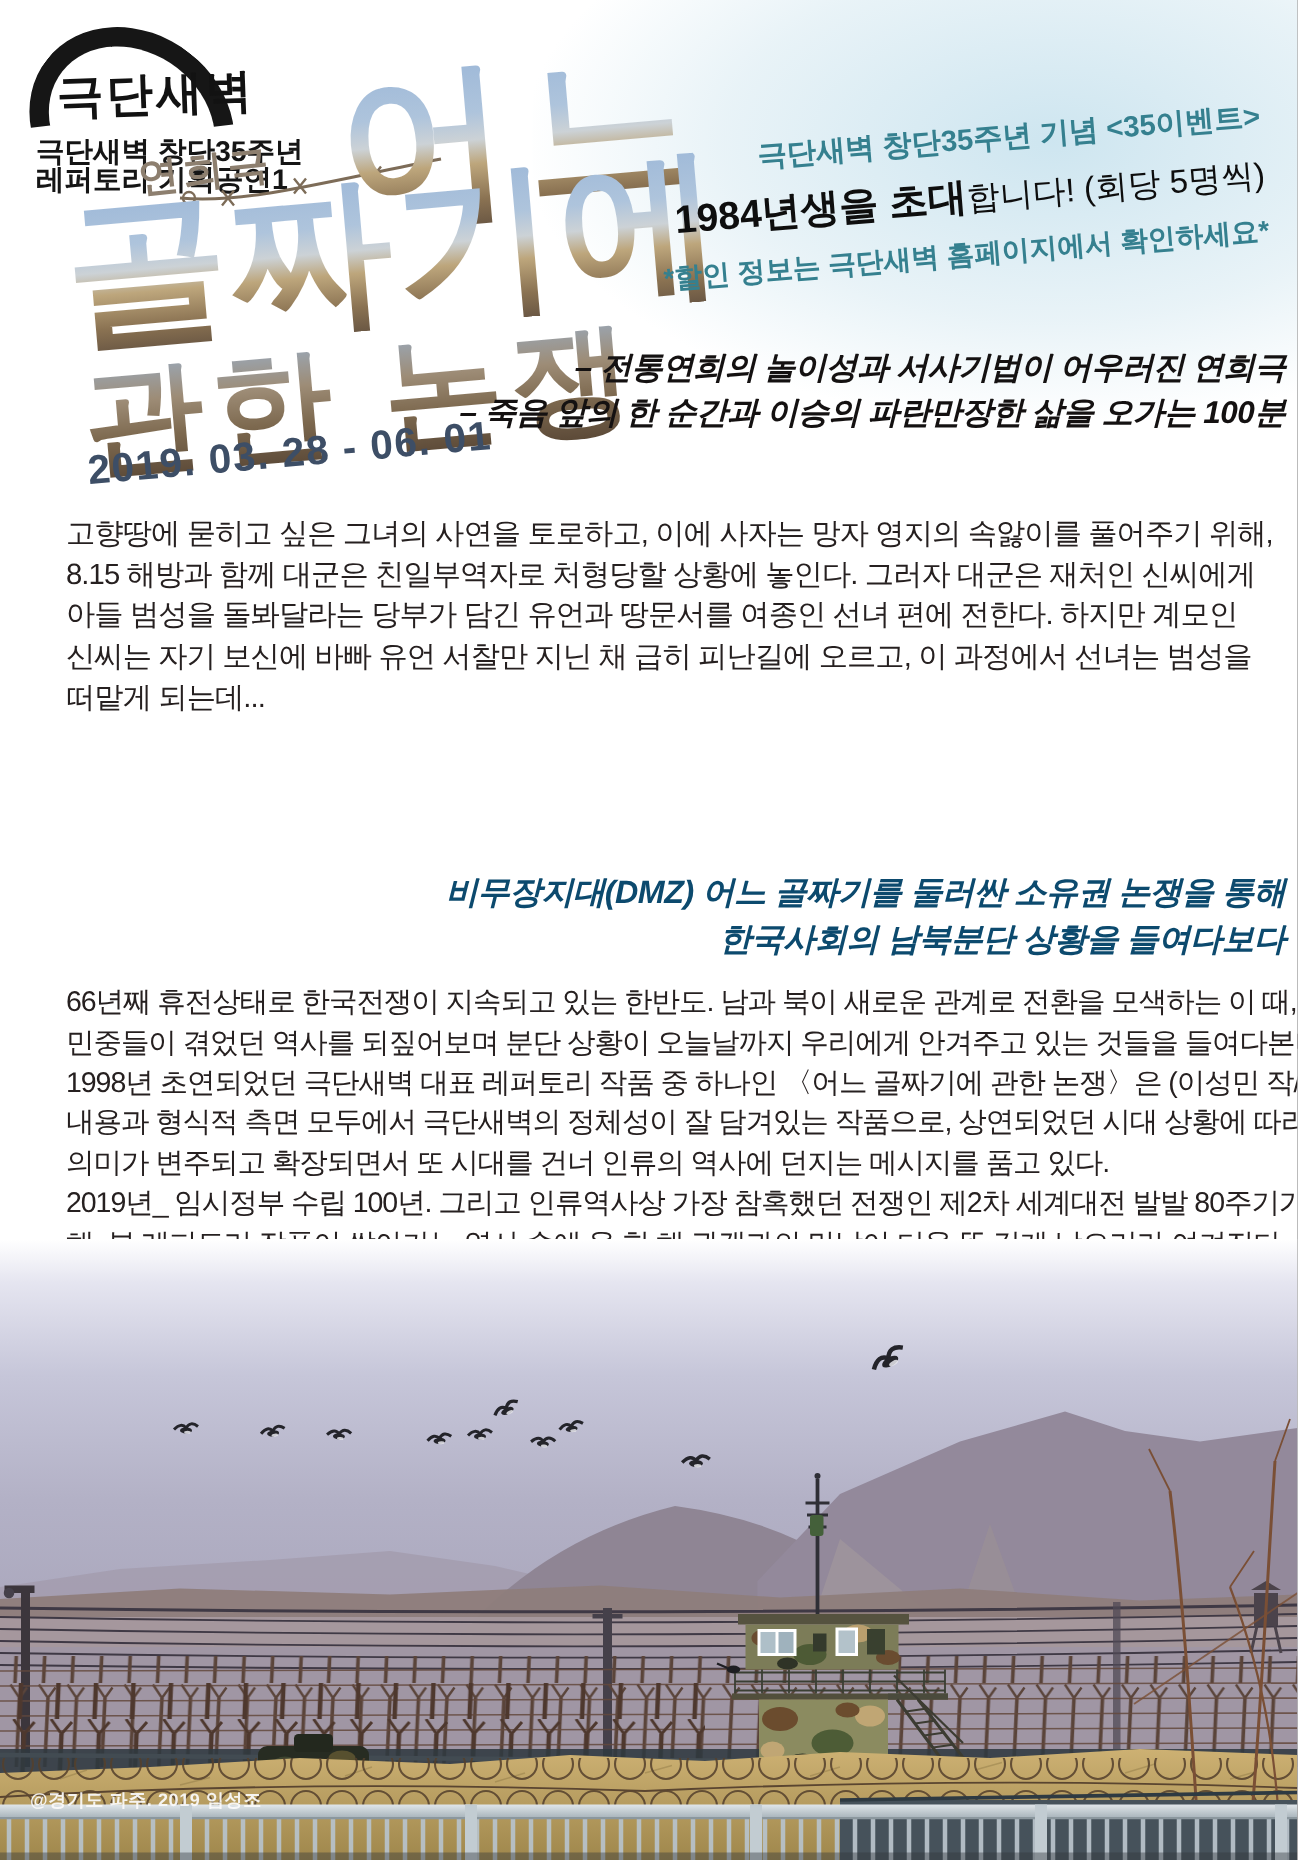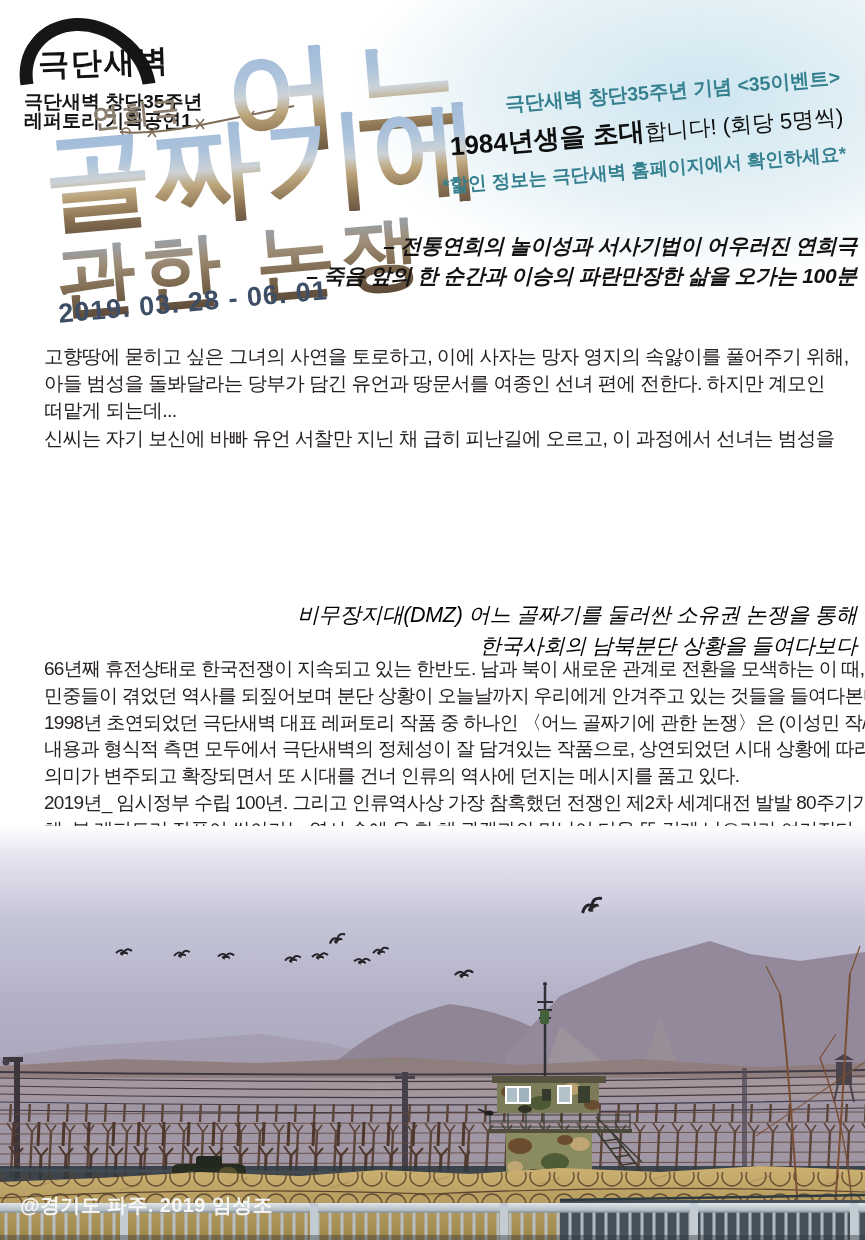--- a/index.html
+++ b/index.html
@@ -43,31 +43,31 @@
   .event .l2 .hvy{font-size:26px;font-weight:800;}
   .event .l3{margin-top:8px;font-size:18.5px;font-weight:600;}
 
   
   .features{position:absolute;right:8px;top:231px;text-align:right;font-size:21px;font-weight:700;
     font-style:italic;color:#141111;line-height:29.5px;letter-spacing:-.3px;white-space:nowrap;margin-left:20px;}
 
   
   .synopsis{position:absolute;left:44px;top:343px;font-size:19.5px;line-height:27.2px;
     letter-spacing:-.6px;color:#262020;white-space:nowrap;}
-  .highlight{position:absolute;right:8px;top:580px;text-align:right;font-size:21.5px;font-weight:400;
-    font-style:italic;color:#000000;line-height:31px;letter-spacing:-.3px;white-space:nowrap;margin-top:20px;}
+  .highlight{position:absolute;right:8px;top:580px;text-align:right;font-size:21.5px;font-weight:700;
+    font-style:italic;color:#0c4a6e;line-height:31px;letter-spacing:-.3px;white-space:nowrap;}
   .description{position:absolute;left:44px;top:656px;font-size:19px;line-height:26.8px;
     letter-spacing:-.7px;color:#262020;white-space:nowrap;}
 
   
   .photo{position:absolute;left:0;top:826px;width:865px;height:414px;}
   .sky{position:absolute;inset:0;
     background:linear-gradient(180deg,#ffffff 0%,#e5e5f0 7%,#c6c6d9 22%,#b3b1c6 42%,#aaa7bc 62%,#a49fb2 100%);}
   .photo svg{position:absolute;inset:0;}
-  .credit{position:absolute;left:20px;top:366px;font-size:20px;font-weight:600;color:#fbfbfb;
+  .credit{position:absolute;left:20px;top:366px;font-size:12px;font-weight:600;color:#fbfbfb;
     opacity:.93;letter-spacing:.4px;white-space:nowrap;}
 </style>
 </head>
 <body>
 
 <div class="poster">
   <div class="corner-wash"></div>
 
   <div class="logo">
     <div class="logo-arc"></div>
@@ -95,23 +95,24 @@
     <div class="l3 accent" style="color: rgb(53, 128, 143);">*할인 정보는 극단새벽 홈페이지에서 확인하세요*</div>
   </div>
 
   <div class="features">
     <div>– 전통연희의 놀이성과 서사기법이 어우러진 연희극</div>
     <div>– 죽음 앞의 한 순간과 이승의 파란만장한 삶을 오가는 100분</div>
   </div>
 
   <div class="synopsis">
     <div>고향땅에 묻히고 싶은 그녀의 사연을 토로하고, 이에 사자는 망자 영지의 속앓이를 풀어주기 위해,</div>
+    <div>8.15 해방과 함께 대군은 친일부역자로 처형당할 상황에 놓인다. 그러자 대군은 재처인 신씨에게</div>
     <div>아들 범성을 돌봐달라는 당부가 담긴 유언과 땅문서를 여종인 선녀 편에 전한다. 하지만 계모인</div>
+    <div>신씨는 자기 보신에 바빠 유언 서찰만 지닌 채 급히 피난길에 오르고, 이 과정에서 선녀는 범성을</div>
     <div>떠맡게 되는데...</div>
-    <div>신씨는 자기 보신에 바빠 유언 서찰만 지닌 채 급히 피난길에 오르고, 이 과정에서 선녀는 범성을</div>
   </div>
 
   <div class="highlight">
     <div>비무장지대(DMZ) 어느 골짜기를 둘러싼 소유권 논쟁을 통해</div>
     <div>한국사회의 남북분단 상황을 들여다보다</div>
   </div>
 
   <div class="description">
     <div>66년째 휴전상태로 한국전쟁이 지속되고 있는 한반도. 남과 북이 새로운 관계로 전환을 모색하는 이 때, 한반도</div>
     <div>민중들이 겪었던 역사를 되짚어보며 분단 상황이 오늘날까지 우리에게 안겨주고 있는 것들을 들여다본다.</div>

